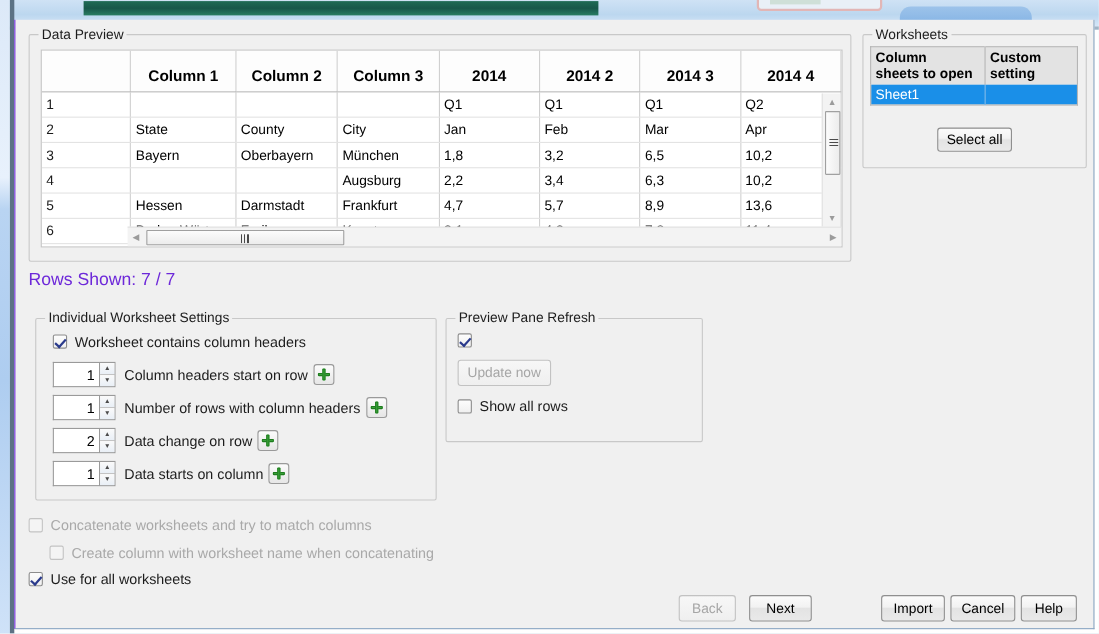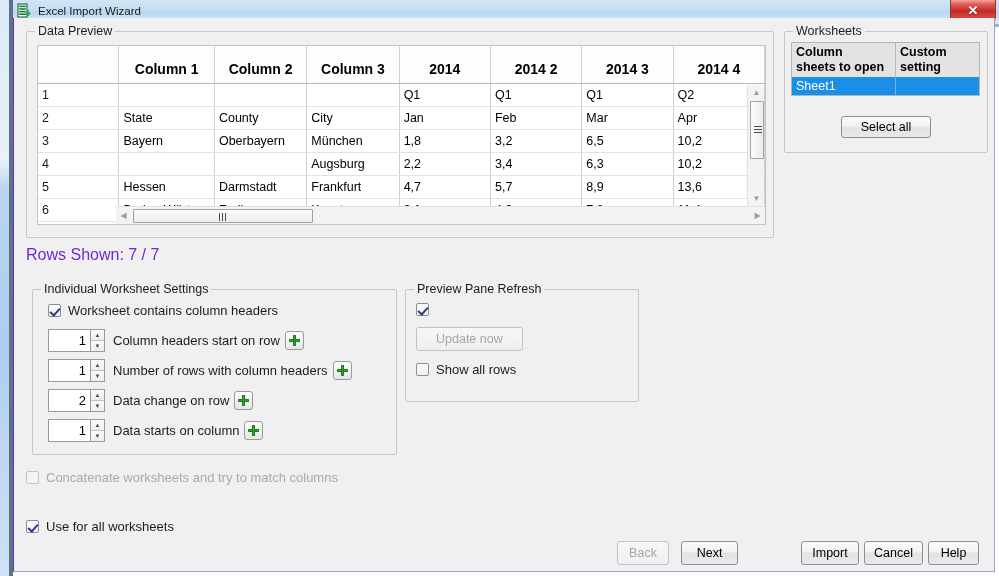--- a/index.html
+++ b/index.html
@@ -189,21 +189,21 @@
     background: #1a8fe8; color: #fff; font-size: 12.5px;
     padding: 1px 4px; height: 18px;
     border-right: 1px solid #6fb4e8;
   }
   .ws-table td:last-child { border-right: none; }
   .btn {
     display: inline-flex; align-items: center; justify-content: center;
     background: linear-gradient(to bottom,#fbfbfb 0%, #f2f2f2 45%, #e3e3e3 50%, #e9e9e9 100%);
     border: 1px solid #8f8f8f; border-radius: 3px;
     font-size: 12.5px; color: #000; cursor: default;
-    padding: 0 19px; height: 22px; white-space: nowrap;
+    padding: 0 8px; height: 22px; white-space: nowrap;
   }
   .btn.disabled { color: #a6a6a6; border-color: #c2c2c2;
     background: linear-gradient(to bottom,#f7f7f7,#efefef); }
   .btn.focus { outline: 2px solid #4ba3e8; outline-offset: -1px;
     border-color: #3c87c9; }
 
   
   .cb {
     display: inline-block; width: 13px; height: 13px; flex: none;
     border: 1px solid #8d8d8d; background: linear-gradient(to bottom,#fdfdfd,#f0f0f0);
@@ -264,36 +264,20 @@
 <div class="bg-greenbar"></div>
 <div class="bg-pinkbox"></div>
 <div class="bg-pinkbox-inner"></div>
 <div class="bg-blueblob"></div>
 <div class="bg-underline"></div>
 <div class="bg-leftstrip"></div>
 <div class="bg-leftstrip2"></div>
 
 <div class="win">
 
-  <div class="titlebar">
-    <span class="title-icon">
-      <svg width="16" height="16" viewBox="0 0 16 16">
-        <rect x="1" y="1" width="9" height="13" fill="#fff" stroke="#1c7a46" stroke-width="1.2"></rect>
-        <rect x="2.2" y="2.6" width="6.6" height="1.6" fill="#1c7a46"></rect>
-        <rect x="2.2" y="5.2" width="6.6" height="1.6" fill="#1c7a46"></rect>
-        <rect x="2.2" y="7.8" width="6.6" height="1.6" fill="#1c7a46"></rect>
-        <rect x="2.2" y="10.4" width="6.6" height="1.6" fill="#1c7a46"></rect>
-        <path d="M11 7 L11 13 M8.5 10.5 L13.5 10.5" stroke="#2aa05a" stroke-width="1.8" fill="none"></path>
-      </svg>
-    </span>
-    <span class="title-text">Excel Import Wizard</span>
-    <div class="closebtn">
-      <span>✕</span>
-    </div>
-  </div>
 
   <div class="client">
 
     <div class="group" style="left:12px; top:13px; width:748px; height:207px;">
       <span class="glabel">Data Preview</span>
 
       <div class="tablewrap">
         <table class="preview">
           <colgroup>
             <col style="width:78px">
@@ -506,20 +490,24 @@
         <span class="cb"></span>
         <span class="lbl">Show all rows</span>
       </div>
     </div>
 
     <div class="row-cb dis" style="position:absolute; left:12px; top:452px;">
       <span class="cb dis"></span>
       <span class="lbl">Concatenate worksheets and try to match columns</span>
     </div>
 
+    <div class="row-cb dis" style="position:absolute; left:31px; top:477px;">
+      <span class="cb dis"></span>
+      <span class="lbl">Create column with worksheet name when concatenating</span>
+    </div>
 
     <div class="row-cb" style="position:absolute; left:12px; top:501px;">
       <span class="cb checked"></span>
       <span class="lbl">Use for all worksheets</span>
     </div>
 
 
     <div class="btn disabled" style="position:absolute; left:603px; top:523px; width:52px; height:24px;">Back</div>
 
     <div class="btn" style="position:absolute; left:667px; top:523px; width:57px; height:24px;">Next</div>

